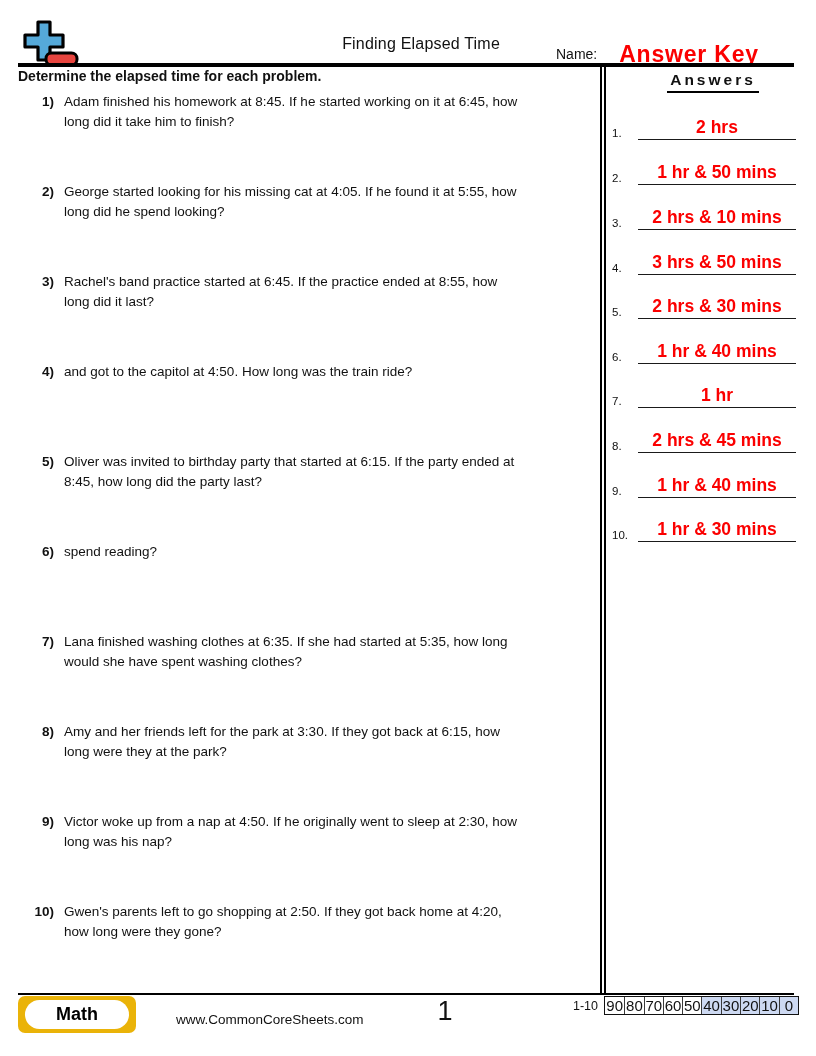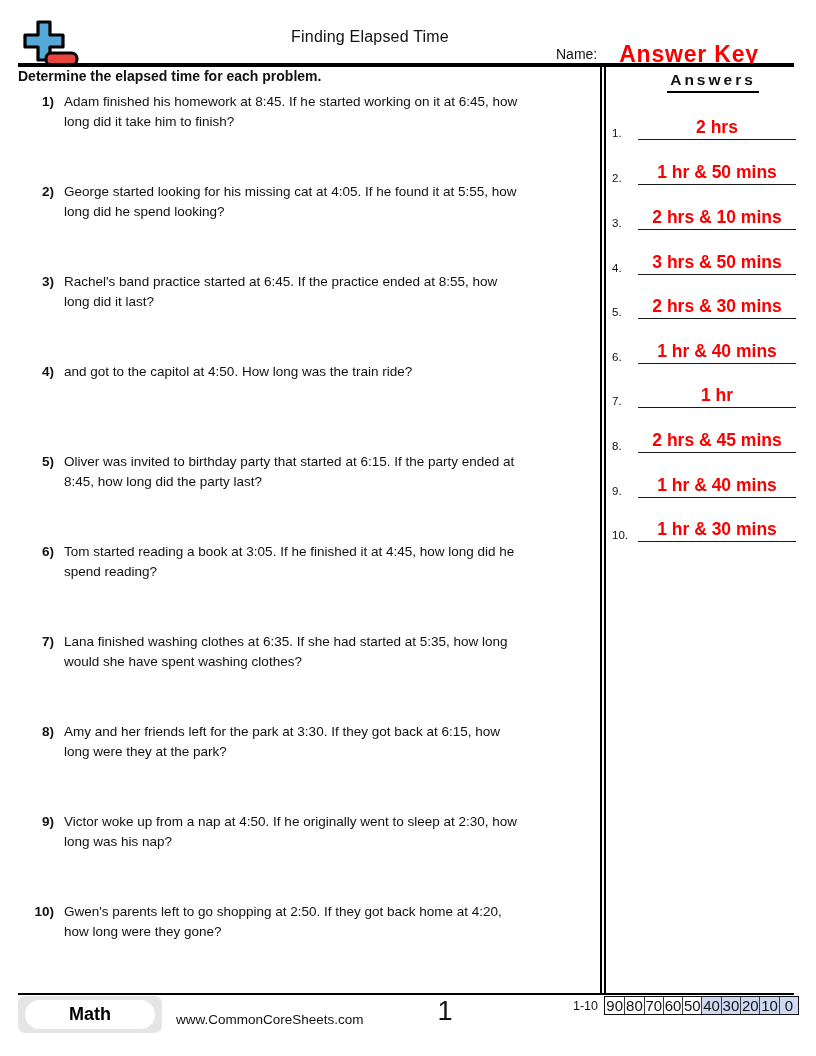--- a/index.html
+++ b/index.html
@@ -11,21 +11,21 @@
   *{margin:0;padding:0;box-sizing:border-box;}
   html,body{background:#fff;}
   .page{
     position:relative;width:816px;height:1056px;background:#fff;
     font-family:"Liberation Sans",sans-serif;color:#111;overflow:hidden;
   }
   
   .logo{position:absolute;left:23px;top:11px;width:80px;height:58px;}
   .logo-plus{fill:var(--logo-blue);stroke:#000;stroke-width:3.2;stroke-linejoin:round;}
   .logo-minus{fill:var(--logo-red);stroke:#000;stroke-width:3;}
-  .title{position:absolute;left:240px;top:28px;width:260px;text-align:center;font-size:16px;letter-spacing:.2px;}
+  .title{position:absolute;left:240px;top:35px;width:260px;text-align:right;font-size:16px;letter-spacing:.2px;}
   .name-label{position:absolute;left:556px;top:46px;font-size:14px;}
   .answer-key{position:absolute;left:613px;top:41px;width:152px;text-align:center;
     font-size:23px;font-weight:bold;color:var(--accent-red);letter-spacing:.8px;}
   .header-line{position:absolute;left:18px;top:63px;width:776px;height:3.5px;background:#000;}
   
   .divider{position:absolute;left:600px;top:66px;height:927px;width:6px;
     border-left:2px solid #000;border-right:2px solid #000;}
   
   .instruction{position:absolute;left:18px;top:68px;font-size:14px;font-weight:bold;}
   .problem{position:absolute;left:18px;width:580px;}
@@ -37,22 +37,22 @@
   .answers-title{position:absolute;left:630px;top:71px;width:166px;text-align:center;}
   .answers-title span{display:inline-block;font-weight:bold;font-size:15.5px;
     letter-spacing:3px;border-bottom:2px solid #000;padding:0 3px 2px 3px;}
   .answer-row{position:absolute;left:612px;width:184px;height:27px;}
   .anum{position:absolute;left:0;bottom:1px;font-size:11.5px;}
   .aval{margin-left:26px;height:100%;display:flex;align-items:flex-end;justify-content:center;
     border-bottom:1.6px solid #1a1a1a;font-size:17.5px;font-weight:bold;
     color:var(--accent-red);padding-bottom:1px;white-space:nowrap;}
   
   .footer-line{position:absolute;left:18px;top:993px;width:776px;height:1.6px;background:#000;}
-  .math-badge{position:absolute;left:18px;top:996px;width:144px;height:37px;
-    background:#e5e5e5;border-radius:7px;}
+  .math-badge{position:absolute;left:18px;top:996px;width:118px;height:37px;
+    background:#eab308;border-radius:7px;}
   .math-pill{position:absolute;left:7px;right:7px;top:4px;bottom:4px;background:#fff;
     border-radius:15px;display:flex;align-items:center;justify-content:center;
     font-weight:bold;font-size:18px;color:#000;}
   .website{position:absolute;left:176px;top:1012px;font-size:13.5px;}
   .page-number{position:absolute;left:400px;top:996px;width:90px;text-align:center;font-size:27px;}
   .score-label{position:absolute;left:518px;top:999px;width:80px;text-align:right;font-size:12.5px;}
   .score-table{position:absolute;left:604px;top:996px;display:flex;border:1.8px solid #111;background:#fff;}
   .score-cell{width:19.3px;height:17px;line-height:17px;text-align:center;
     font-size:15px;border-left:1px solid #3a3a3a;background:#fff;}
   .score-cell:first-child{border-left:none;}
@@ -108,21 +108,20 @@
   <div class="problem" style="top:452px">
     <span class="pnum">5)</span>
     <span class="ptext">
       <span class="pline">Oliver was invited to birthday party that started at 6:15. If the party ended at</span>
       <span class="pline">8:45, how long did the party last?</span>
     </span>
   </div>
   <div class="problem" style="top:542px">
     <span class="pnum">6)</span>
     <span class="ptext">
-      <span class="pline">Tom started reading a book at 3:05. If he finished it at 4:45, how long did he</span>
       <span class="pline">spend reading?</span>
     </span>
   </div>
   <div class="problem" style="top:632px">
     <span class="pnum">7)</span>
     <span class="ptext">
       <span class="pline">Lana finished washing clothes at 6:35. If she had started at 5:35, how long</span>
       <span class="pline">would she have spent washing clothes?</span>
     </span>
   </div>

